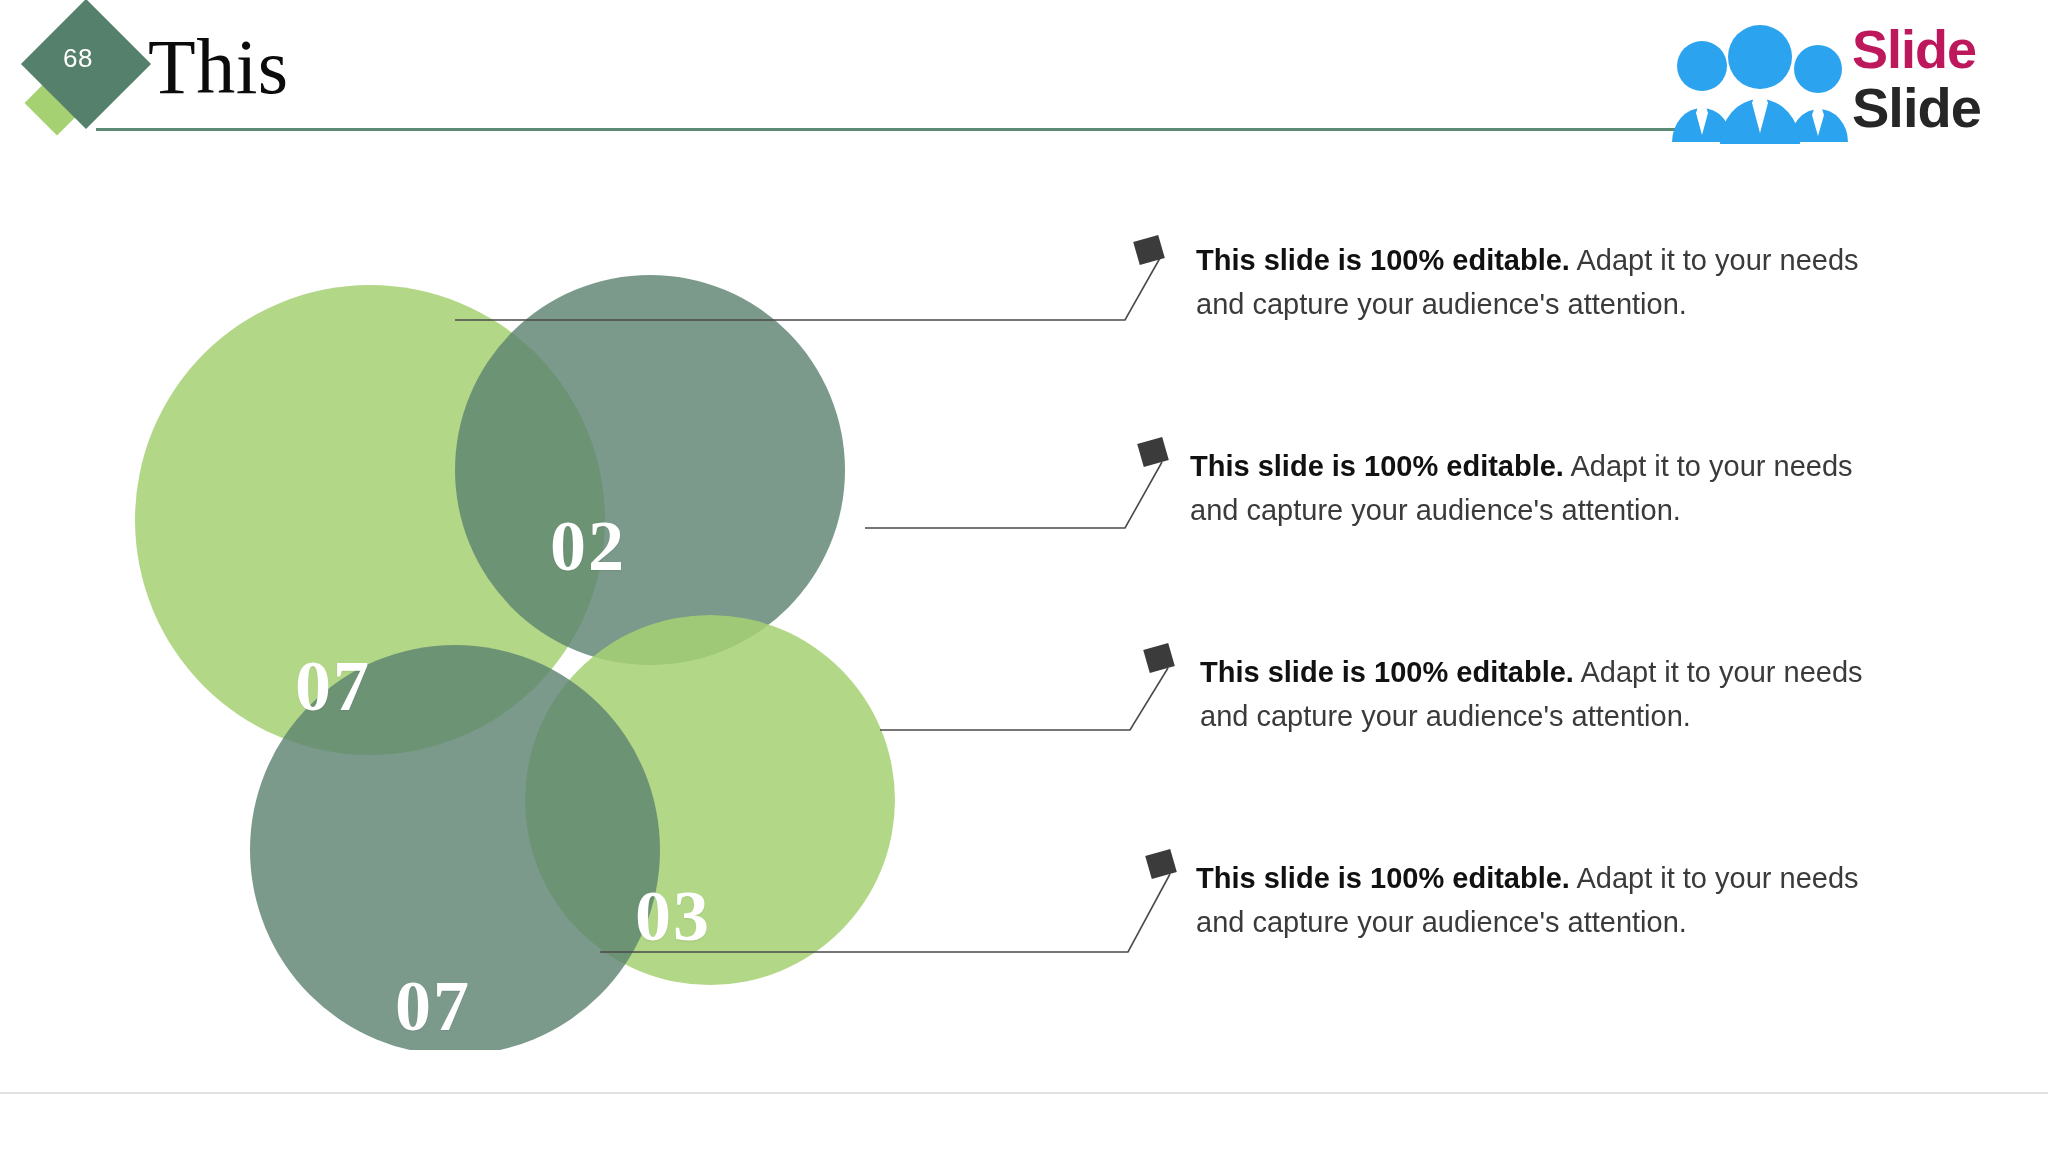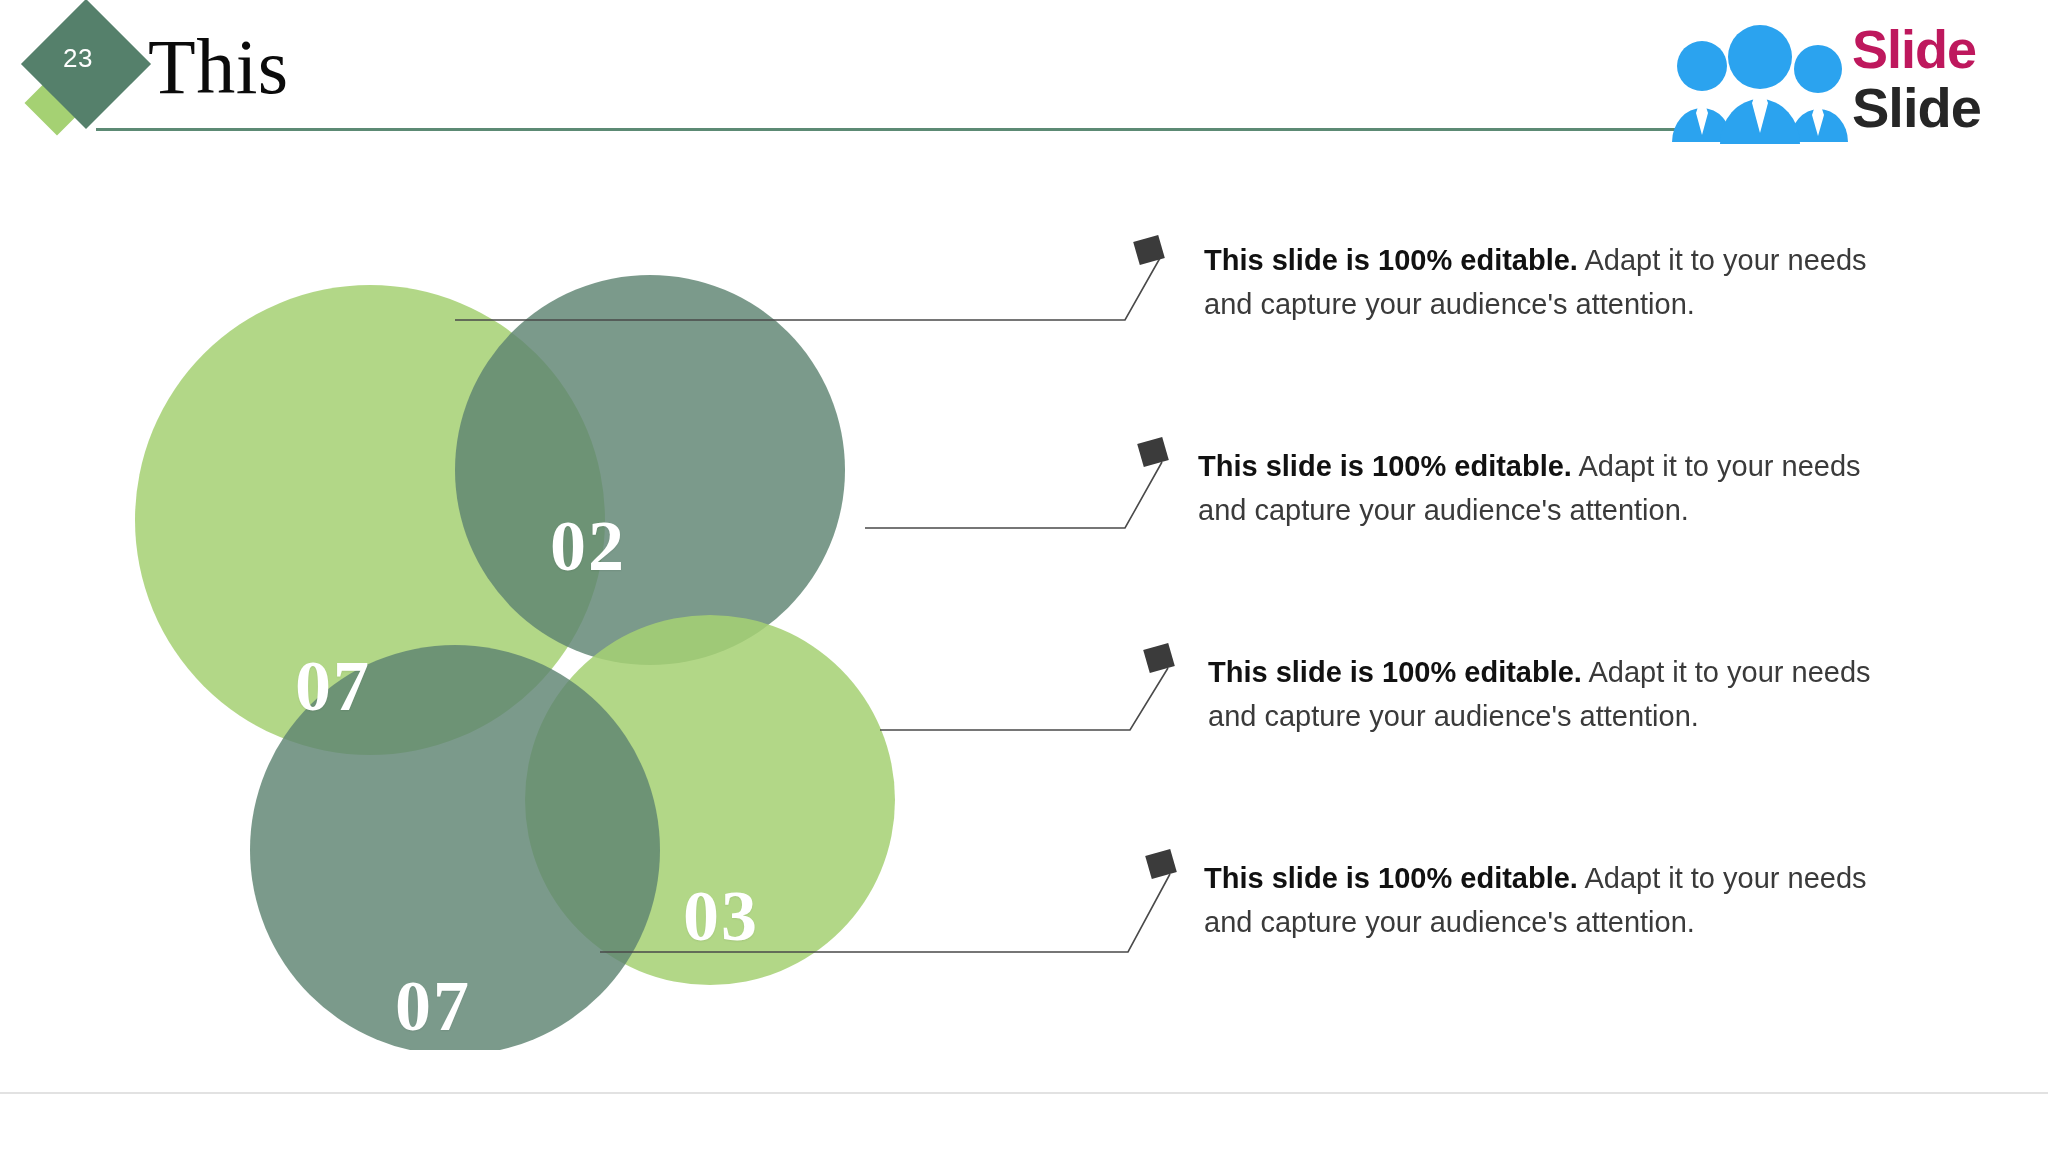--- a/index.html
+++ b/index.html
@@ -59,30 +59,30 @@
   .venn svg{display:block;}
   .venn-num{
     position:absolute;
     font-family:"Liberation Serif", serif;
     color:#ffffff;font-size:72px;font-weight:bold;
     letter-spacing:2px;line-height:1;
     text-shadow:0 1px 2px rgba(0,0,0,.07);
   }
   .n01{left:185px;top:420px;}
   .n02{left:440px;top:280px;}
-  .n03{left:525px;top:650px;margin-left:48px;}
+  .n03{left:525px;top:650px;}
   .n04{left:285px;top:740px;}
 
   
   .leaders{position:absolute;left:0;top:0;width:2048px;height:1152px;pointer-events:none;}
 
   
   .item{
     position:absolute;width:700px;
-    font-size:29px;line-height:1.52;color:#2b2b2b;margin-left:8px;
+    font-size:29px;line-height:1.52;color:#2b2b2b;
   }
   .item .lead{font-weight:bold;color:#111;}
   .item .body{font-weight:normal;color:#3a3a3a;}
   .it1{left:1196px;top:238px;}
   .it2{left:1190px;top:444px;}
   .it3{left:1200px;top:650px;}
   .it4{left:1196px;top:856px;}
 
   
   .footer-rule{
@@ -93,21 +93,21 @@
 </head>
 <body>
 
 <div class="slide">
 
   <div class="header">
 
     <div class="badge-wrap">
       <div class="diamond-small"></div>
       <div class="diamond-main"></div>
-      <div class="badge-num">23</div>
+      <div class="badge-num">68</div>
     </div>
 
     <div class="page-title">This</div>
 
     <div class="header-rule"></div>
 
     <div class="logo">
       <svg class="logo-people" viewBox="0 0 190 120">
 
         <circle cx="36" cy="42" r="25" fill="#2BA3EF"></circle>

